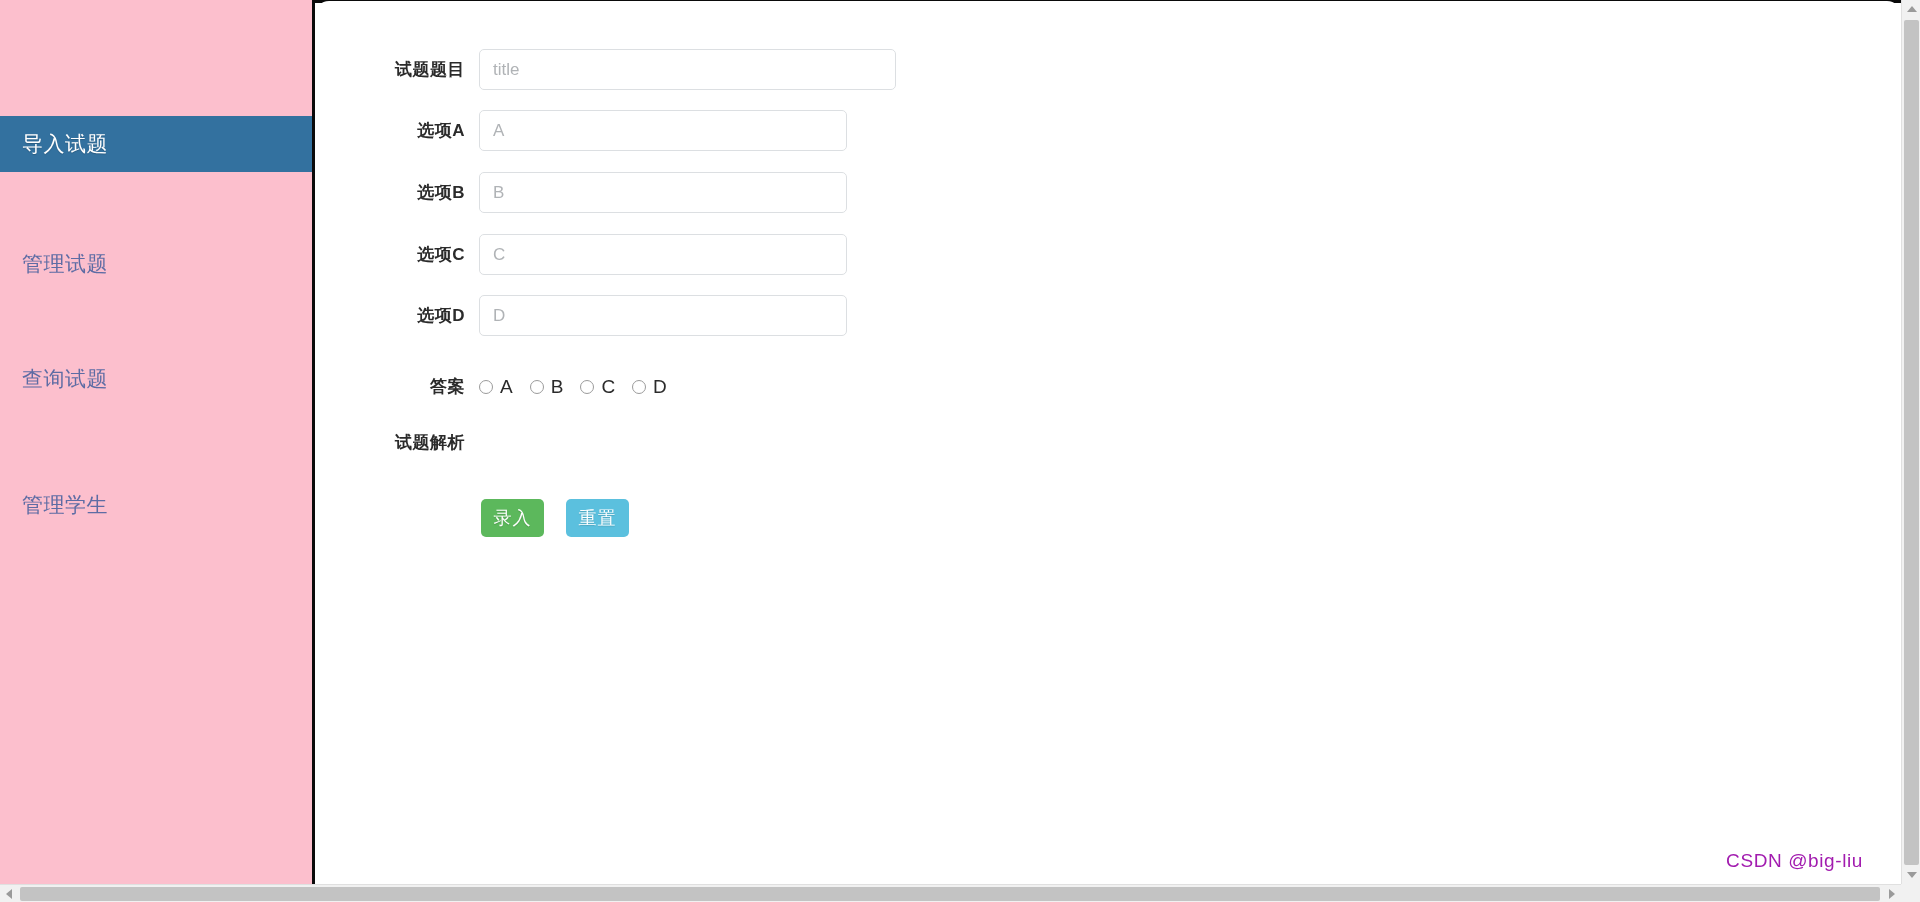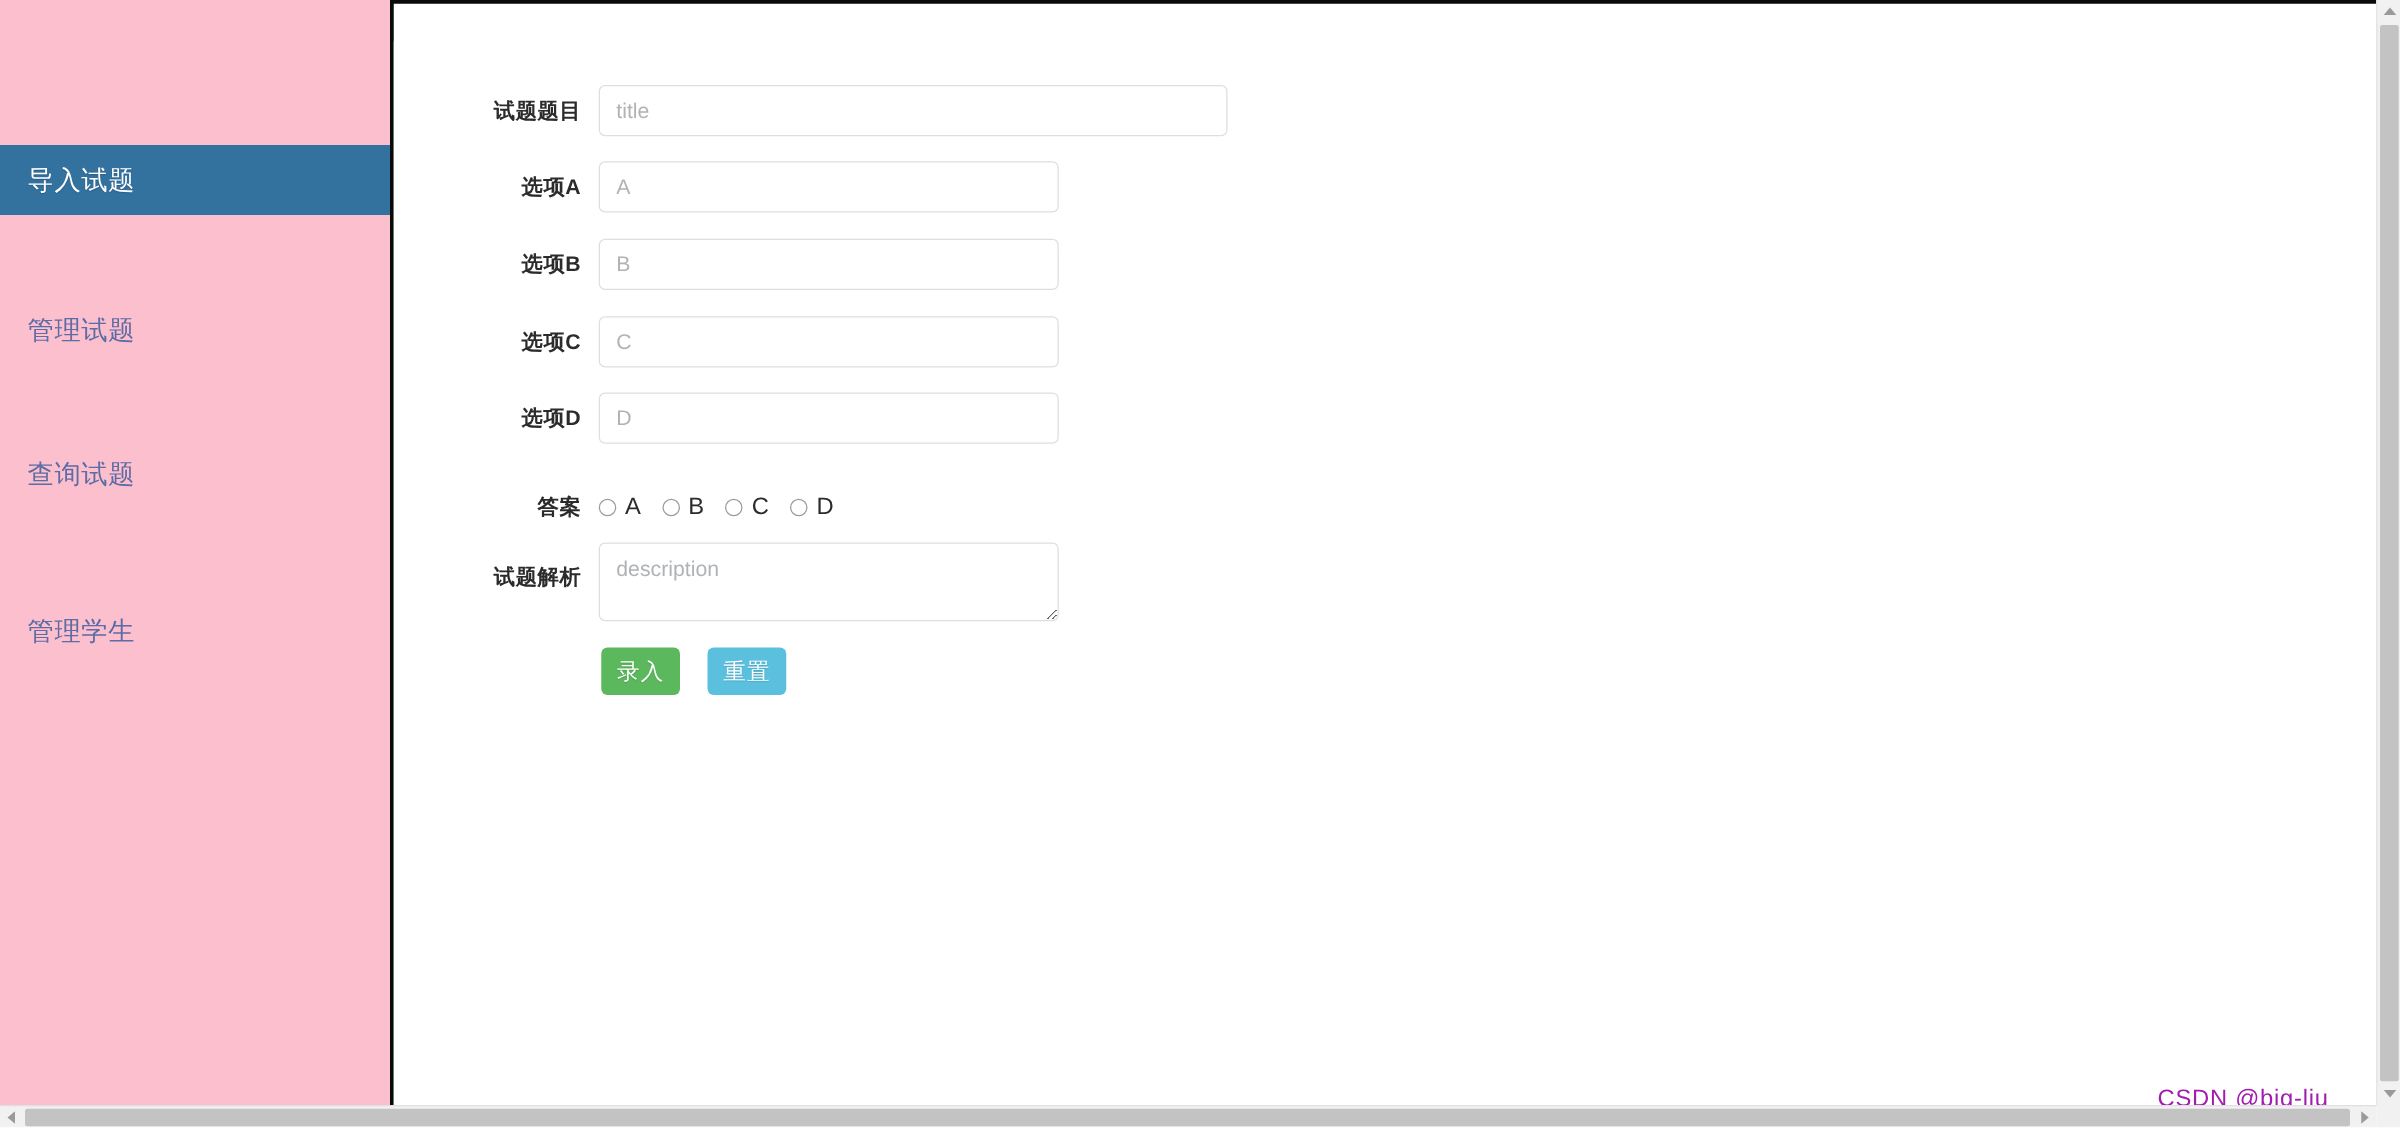--- a/index.html
+++ b/index.html
@@ -75,21 +75,21 @@
     top: 0;
     width: 1589px;
     height: 3px;
     background: #0a0a0a;
   }
 
   
   #content {
     position: absolute;
     left: 315px;
-    top: 20px;
+    top: 1px;
     width: 1586px;
     height: 881px;
     background: #ffffff;
     overflow: hidden;
     border-radius: 14px;
   }
 
   .form-row {
     position: absolute;
     display: flex;
@@ -114,21 +114,21 @@
     background: #ffffff;
     font-size: 17px;
     color: #444;
     padding: 0 13px;
     outline: none;
     font-family: "Liberation Sans", "DejaVu Sans", sans-serif;
   }
   .text-input::placeholder { color: #b0b3b6; }
 
   #row-title  { left: 58px; top: 48px; }
-  #row-title .text-input { width: 503px; }
+  #row-title .text-input { width: 417px; }
 
   #row-a { left: 58px; top: 109px; }
   #row-b { left: 58px; top: 171px; }
   #row-c { left: 58px; top: 233px; }
   #row-d { left: 58px; top: 294px; }
   #row-a .text-input,
   #row-b .text-input,
   #row-c .text-input,
   #row-d .text-input { width: 368px; }
 
@@ -369,21 +369,20 @@
         </label>
         <label class="radio-opt">
           <span class="radio-circle"></span>
           <span class="radio-text">D</span>
         </label>
       </div>
     </div>
 
     <div class="form-row" id="row-desc">
       <div class="field-label">试题解析</div>
-      <textarea class="desc-area" placeholder="description" style=""></textarea>
     </div>
 
     <div id="row-buttons">
       <button class="btn" id="btn-submit">录入</button>
       <button class="btn" id="btn-reset">重置</button>
     </div>
 
     <div id="watermark">CSDN @big-liu</div>
   </div>
 

